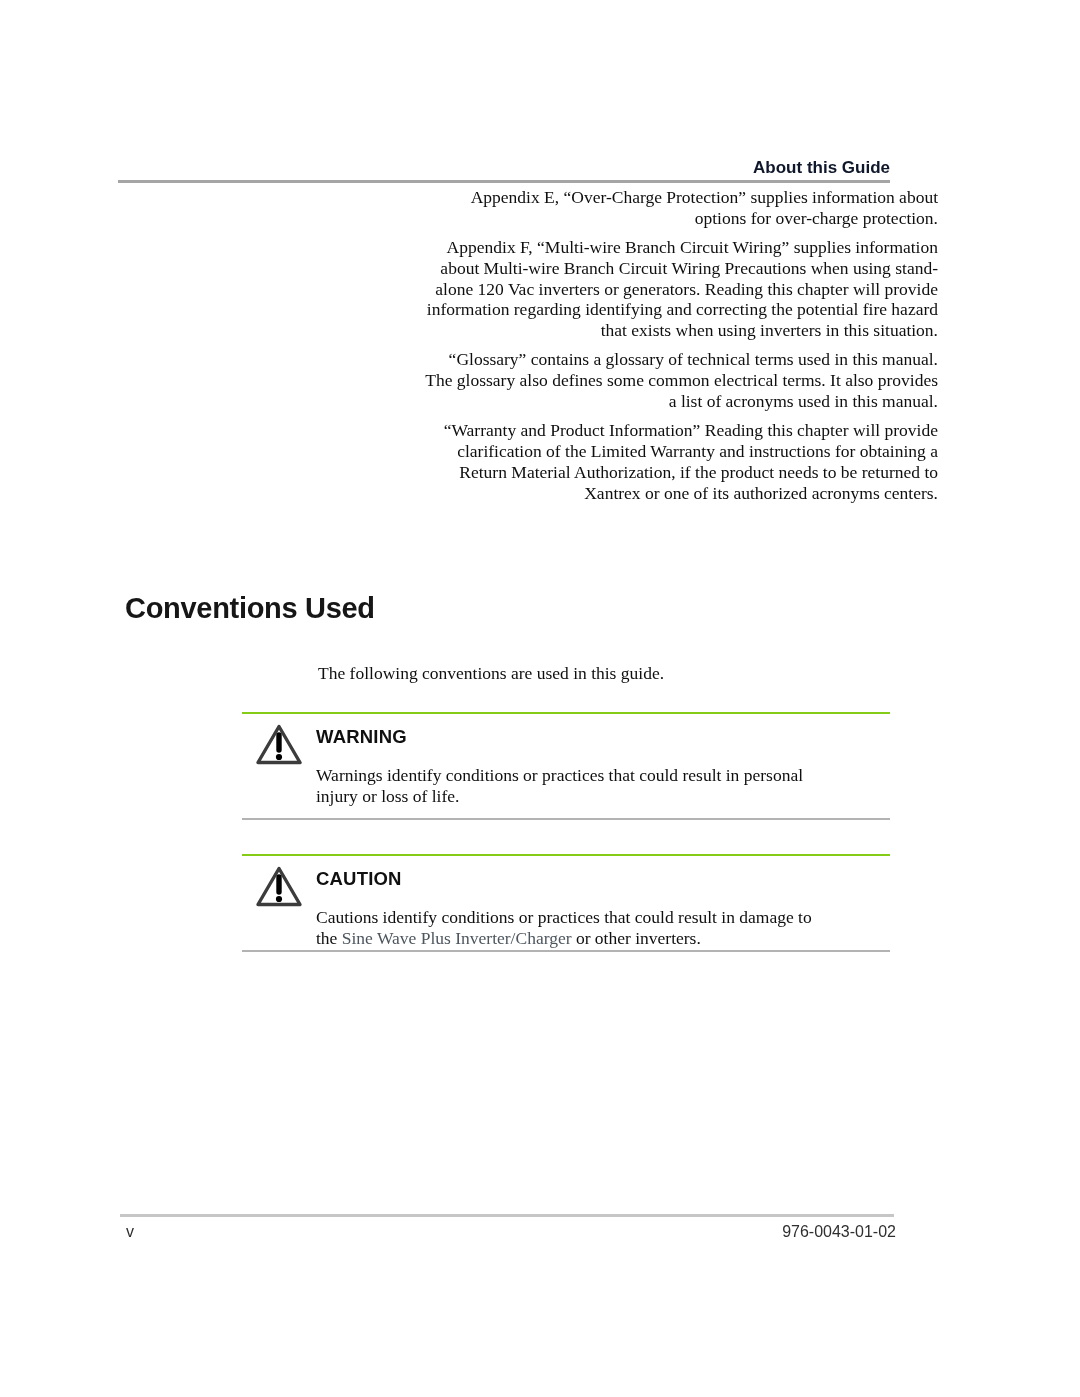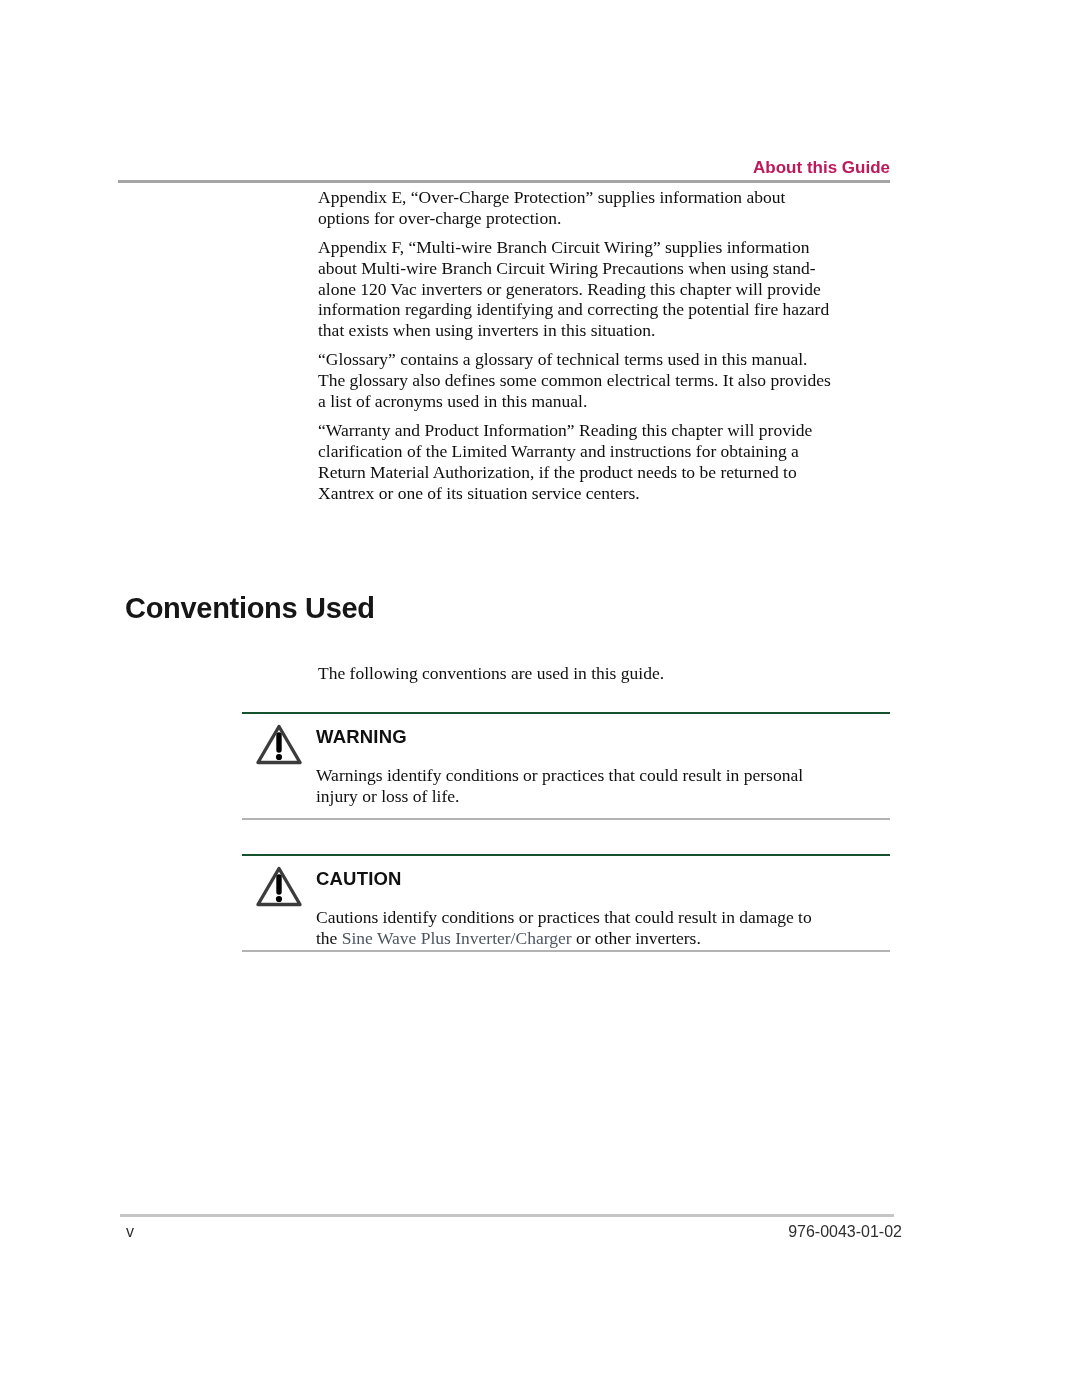--- a/index.html
+++ b/index.html
@@ -15,37 +15,38 @@
 
   
   .running-head {
     position: absolute;
     top: 158px;
     right: 190px;
     font-family: "Liberation Sans", sans-serif;
     font-weight: bold;
     font-size: 17px;
     line-height: 20px;
-    color: #be185d;
+    color: #0f172a;
   }
   .header-rule {
     position: absolute;
     top: 180px;
     left: 118px;
     width: 772px;
     height: 3px;
     background: #a5a5a5;
   }
 
   
   .body-col {
     position: absolute;
     top: 187px;
     left: 318px;
     width: 620px;
+    text-align: right;
   }
   .body-col p {
     margin: 0 0 8.4px 0;
     font-size: 17.5px;
     line-height: 20.8px;
     white-space: pre-line;
   }
 
   
   .section-heading {
@@ -68,21 +69,21 @@
     font-size: 17.5px;
     line-height: 20.8px;
   }
 
   
   .adm {
     position: absolute;
     left: 242px;
     width: 648px;
     box-sizing: border-box;
-    border-top: 2px solid #14532d;
+    border-top: 2px solid #84cc16;
     border-bottom: 2px solid #b3b3b3;
   }
   .adm-warning { top: 712px; height: 108px; }
   .adm-caution { top: 854px; height: 98px; }
   .adm-icon {
     position: absolute;
     left: 13px;
     top: 9px;
     width: 48px;
     height: 43px;
@@ -125,21 +126,21 @@
     top: 1223px;
     left: 126px;
     font-family: "Liberation Sans", sans-serif;
     font-size: 16px;
     line-height: 18px;
     color: #2f2f2f;
   }
   .document-number {
     position: absolute;
     top: 1223px;
-    right: 178px;
+    right: 184px;
     font-family: "Liberation Sans", sans-serif;
     font-size: 16px;
     line-height: 18px;
     color: #2f2f2f;
   }
 </style>
 </head>
 <body>
 
 <div class="page">
@@ -154,21 +155,21 @@
 about Multi-wire Branch Circuit Wiring Precautions when using stand-
 alone 120 Vac inverters or generators. Reading this chapter will provide
 information regarding identifying and correcting the potential fire hazard
 that exists when using inverters in this situation.</p>
     <p>“Glossary” contains a glossary of technical terms used in this manual.
 The glossary also defines some common electrical terms. It also provides
 a list of acronyms used in this manual.</p>
     <p>“Warranty and Product Information” Reading this chapter will provide
 clarification of the Limited Warranty and instructions for obtaining a
 Return Material Authorization, if the product needs to be returned to
-Xantrex or one of its situation service centers.</p>
+Xantrex or one of its authorized acronyms centers.</p>
   </div>
 
   <h1 class="section-heading">Conventions Used</h1>
   <p class="conventions-intro">The following conventions are used in this guide.</p>
 
   <section class="adm adm-warning">
     <span class="adm-icon">
       <svg width="48" height="43" viewBox="0 0 48 43" aria-hidden="true">
         <path d="M24 3.5 L45 39.5 L3 39.5 Z" fill="none" stroke="#3c3c3c" stroke-width="3.4" stroke-linejoin="round"></path>
         <path d="M24 12 L24 27" stroke="#000000" stroke-width="5.4" stroke-linecap="round" fill="none"></path>

